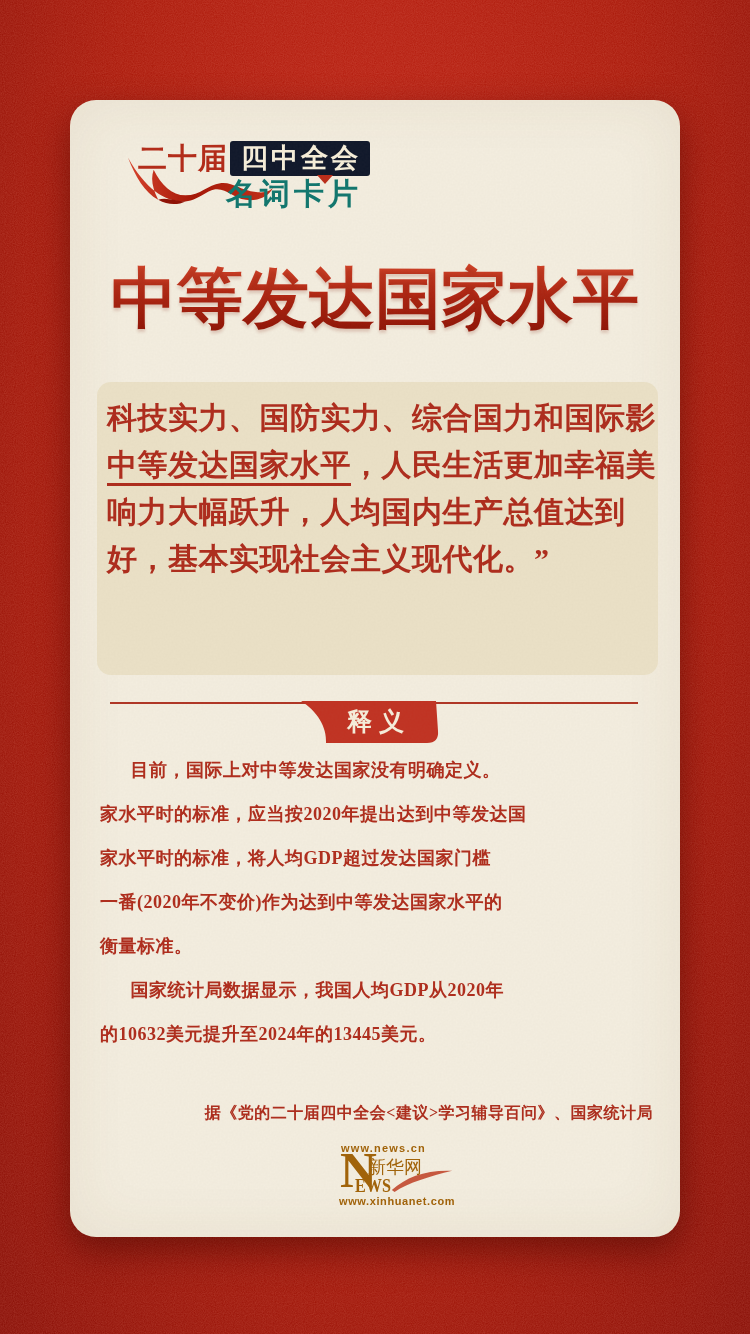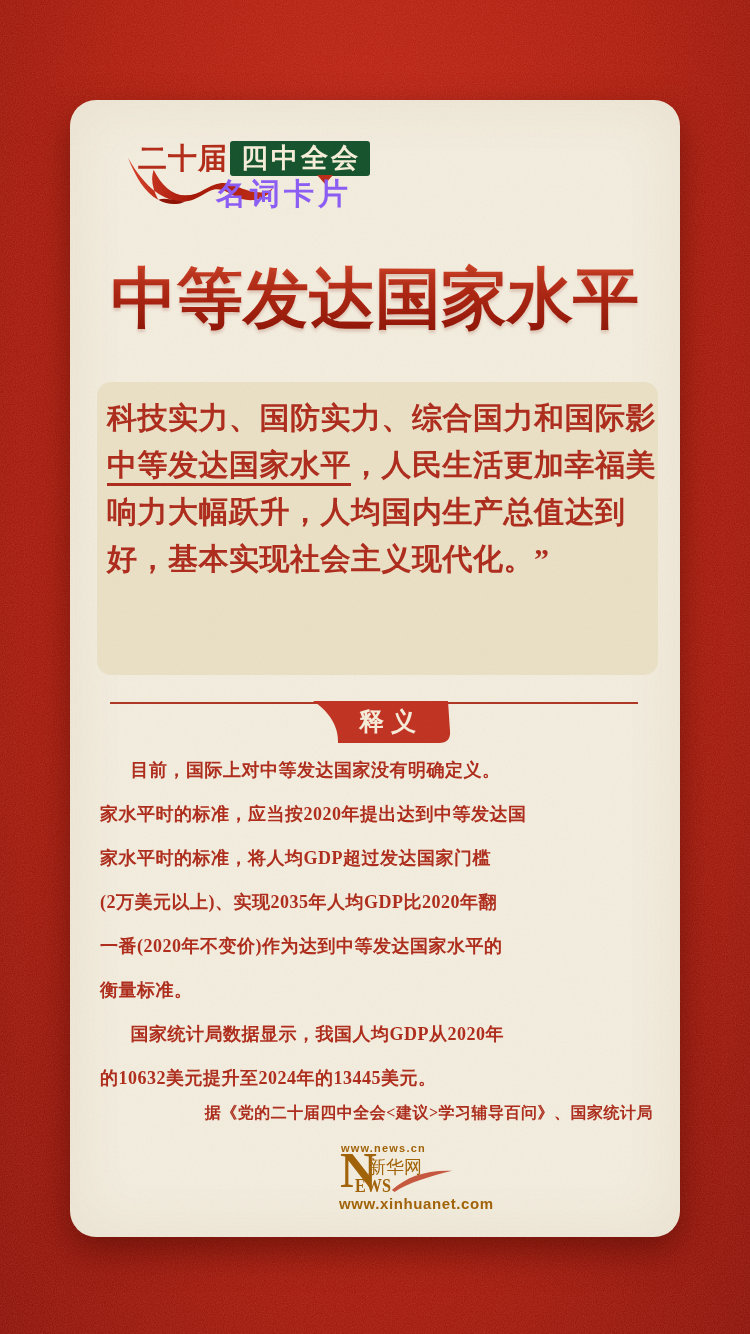--- a/index.html
+++ b/index.html
@@ -14,31 +14,31 @@
     position:absolute;left:70px;top:100px;width:610px;height:1137px;
     background:#f4eee0;border-radius:26px;
     box-shadow:0 14px 34px rgba(66,6,2,.5), inset 0 0 60px rgba(120,90,40,.08);
   }
   .card-noise{position:absolute;inset:0;width:100%;height:100%;opacity:.06;pointer-events:none;border-radius:26px;}
   
   .hdr-ribbon{position:absolute;left:28px;top:50px;width:202px;height:68px;}
   .hdr-line1{position:absolute;left:68px;top:41px;white-space:nowrap;}
   .hdr-prefix{font-size:29px;font-weight:bold;color:#b32a18;letter-spacing:1px;vertical-align:top;line-height:34px;}
   .hdr-badge{
-    display:inline-block;position:relative;background:#14532d;color:#f7efda;
+    display:inline-block;position:relative;background:#0f172a;color:#f7efda;
     font-size:27px;font-weight:bold;letter-spacing:3px;line-height:33px;
     padding:1px 9px 1px 11px;border-radius:3px;vertical-align:top;margin-left:2px;
   }
   .hdr-badge-notch{
     position:absolute;left:62%;bottom:-8px;width:0;height:0;
     border-left:8px solid transparent;border-right:8px solid transparent;border-top:9px solid #bb2c19;
   }
   .hdr-line2{
-    position:absolute;left:146px;top:76px;font-size:30px;font-weight:bold;
-    color:#8b5cf6;letter-spacing:4px;white-space:nowrap;line-height:36px;
+    position:absolute;left:156px;top:76px;font-size:30px;font-weight:bold;
+    color:#0f766e;letter-spacing:4px;white-space:nowrap;line-height:36px;
   }
   
   .title{
     position:absolute;left:0;top:158px;width:610px;text-align:center;
     font-size:66px;font-weight:bold;letter-spacing:0px;line-height:82px;white-space:nowrap;
     color:#a41b0b;
     background:linear-gradient(180deg,#cf4127 8%,#b42613 45%,#8e1104 95%);
     -webkit-background-clip:text;background-clip:text;-webkit-text-fill-color:transparent;
     text-shadow:0 3px 3px rgba(130,25,10,.18);
   }
@@ -52,21 +52,21 @@
     letter-spacing:.5px;white-space:nowrap;
   }
   .quote-line.first{text-indent:1.35em;}
   .underlined{text-decoration:underline;text-decoration-thickness:3px;text-underline-offset:8px;}
   .quote-attr{
     margin-top:8px;text-align:right;padding-right:6px;
     font-size:26px;font-weight:bold;color:#ae2b1c;line-height:32px;
   }
   
   .divider{position:absolute;left:40px;top:602px;width:528px;height:2px;background:#b03524;}
-  .banner{position:absolute;left:243px;top:601px;width:143px;height:42px;}
+  .banner{position:absolute;left:231px;top:601px;width:143px;height:42px;}
   .banner svg{position:absolute;inset:0;}
   .banner-label{
     position:absolute;left:22px;top:4px;width:112px;text-align:center;
     font-size:25px;font-weight:bold;color:#f6eedb;letter-spacing:7px;line-height:34px;
   }
   .body-text{position:absolute;left:30px;top:648px;width:556px;}
   .body-line{
     font-size:18px;font-weight:bold;color:#af2c1c;line-height:44px;
     letter-spacing:.5px;white-space:nowrap;
   }
@@ -75,21 +75,21 @@
     position:absolute;left:30px;top:1002px;width:553px;text-align:right;
     font-size:16px;font-weight:bold;color:#ad2c1c;line-height:22px;letter-spacing:.5px;
   }
   
   .logo{position:absolute;left:264px;top:1040px;width:172px;height:68px;color:#a16207;}
   .logo-url-top{position:absolute;left:7px;top:2px;font-family:"Liberation Sans","DejaVu Sans",sans-serif;font-size:11px;font-weight:bold;letter-spacing:1.2px;white-space:nowrap;}
   .logo-n{position:absolute;left:6px;top:8px;font-size:51px;line-height:44px;font-weight:bold;}
   .logo-cn{position:absolute;left:34px;top:15px;font-size:18px;font-weight:normal;letter-spacing:0px;white-space:nowrap;}
   .logo-ews{position:absolute;left:21px;top:35px;font-size:19px;font-weight:bold;letter-spacing:0px;transform:scaleX(.85);transform-origin:left top;}
   .logo-swoosh{position:absolute;left:56px;top:27px;width:64px;height:26px;}
-  .logo-url-bottom{position:absolute;left:5px;top:55px;font-family:"Liberation Sans","DejaVu Sans",sans-serif;font-size:15px;font-weight:bold;letter-spacing:.6px;white-space:nowrap;}
+  .logo-url-bottom{position:absolute;left:5px;top:55px;font-family:"Liberation Sans","DejaVu Sans",sans-serif;font-size:11px;font-weight:bold;letter-spacing:.6px;white-space:nowrap;}
 </style>
 </head>
 <body>
 
 <svg class="bg-noise" aria-hidden="true">
   <filter id="redNoise">
       <feTurbulence type="fractalNoise" baseFrequency="0.9" numOctaves="2" stitchTiles="stitch"></feTurbulence>
     <feColorMatrix type="matrix" values="0 0 0 0 1  0 0 0 0 .45  0 0 0 0 .35  0 0 0 .6 0"></feColorMatrix>
     </filter>
   <rect width="750" height="1334" filter="url(#redNoise)"></rect>
@@ -130,21 +130,20 @@
     <svg viewBox="0 0 143 42" aria-hidden="true">
       <path d="M0,0 C16,10 26,26 25,42 L126,42 Q138,42 137,30 L135,0 Z" fill="#c13222"></path>
     </svg>
     <div class="banner-label">释义</div>
   </div>
 
   <div class="body-text">
       <div class="body-line first">目前，国际上对中等发达国家没有明确定义。</div>
       <div class="body-line">家水平时的标准，应当按2020年提出达到中等发达国</div>
       <div class="body-line">家水平时的标准，将人均GDP超过发达国家门槛</div>
-      <div class="body-line">(2万美元以上)、实现2035年人均GDP比2020年翻</div>
       <div class="body-line">一番(2020年不变价)作为达到中等发达国家水平的</div>
       <div class="body-line">衡量标准。</div>
       <div class="body-line first">国家统计局数据显示，我国人均GDP从2020年</div>
       <div class="body-line">的10632美元提升至2024年的13445美元。</div>
     </div>
 
   <div class="source">据《党的二十届四中全会&lt;建议&gt;学习辅导百问》、国家统计局</div>
 
   <div class="logo">
     <div class="logo-url-top">www.news.cn</div>

